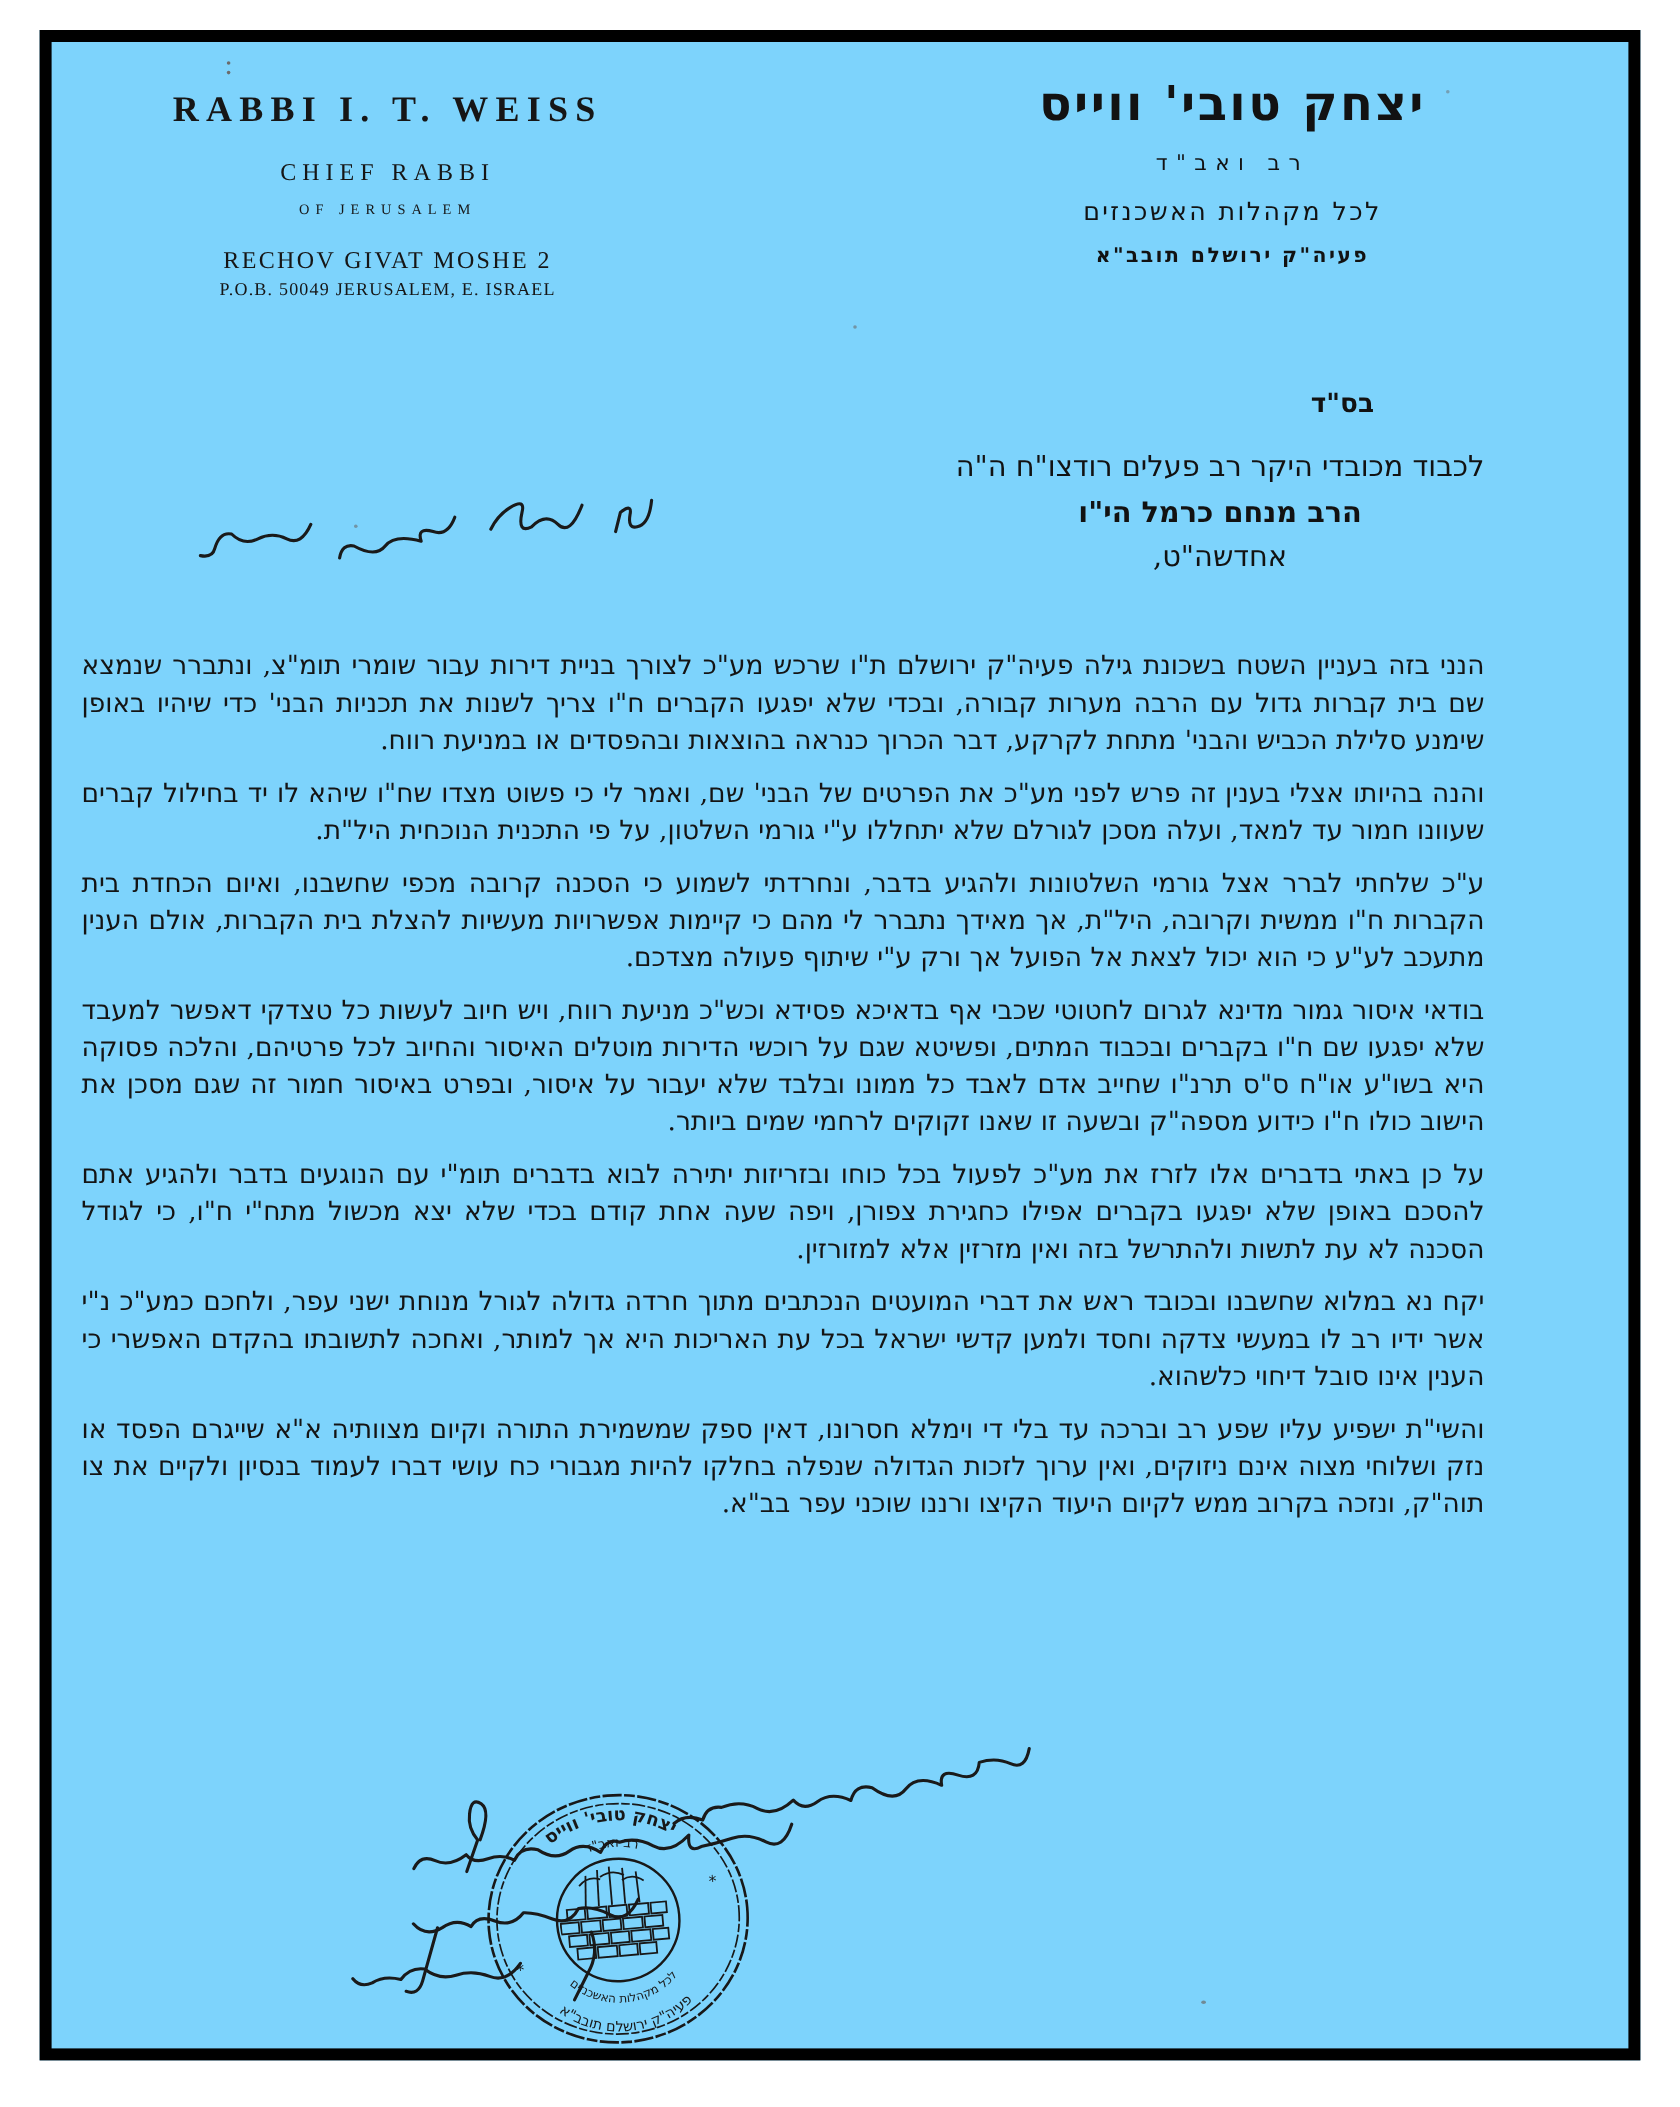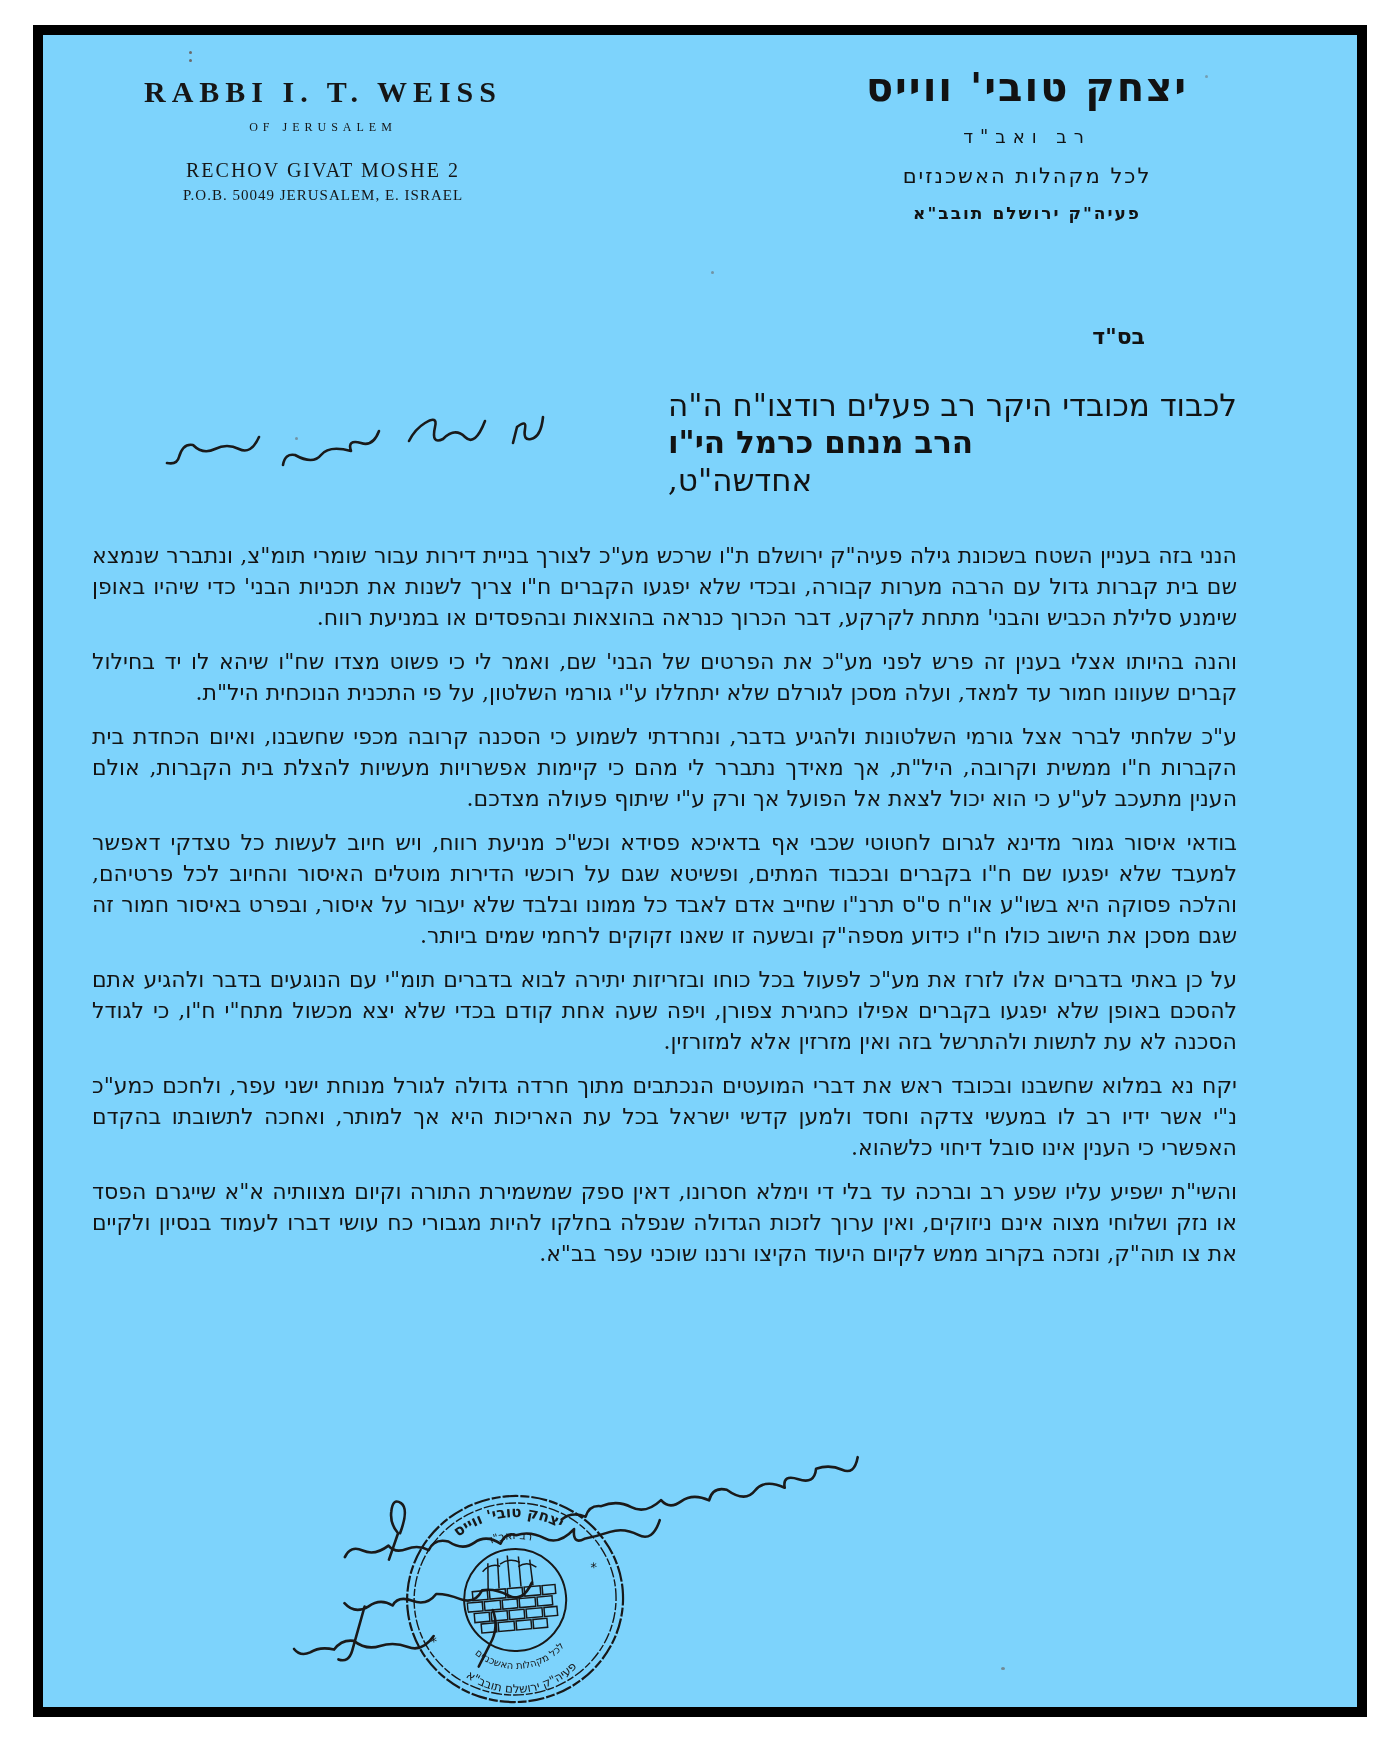--- a/index.html
+++ b/index.html
@@ -32,30 +32,30 @@
   .lh-he .he-title{margin-top:16px;font-size:18px;letter-spacing:7px;}
   .lh-he .he-comm{margin-top:17px;font-size:21px;letter-spacing:2px;}
   .lh-he .he-city{margin-top:15px;font-size:17px;font-weight:bold;letter-spacing:2px;}
 
   .bsd{
     position:absolute;right:212px;top:288px;font-size:22px;font-weight:bold;direction:rtl;
   }
 
   
   .recipient{
-    position:absolute;right:120px;top:352px;direction:rtl;text-align:left;
-    font-size:31px;line-height:37px;
+    position:absolute;right:120px;top:336px;direction:rtl;text-align:center;
+    font-size:24px;line-height:37px;
   }
   .recipient .r2{font-weight:bold;}
   .recipient .r3{margin-top:1px;}
 
   
   .letter-body{
     position:absolute;right:120px;left:25px;top:505px;
-    direction:rtl;text-align:justify;font-size:22px;line-height:31px;color:#141414;margin-left:24px;
+    direction:rtl;text-align:justify;font-size:22px;line-height:31px;color:#141414;
   }
   .letter-body p.para{margin:0 0 13px 0;}
   .letter-body b{font-weight:normal;}
 
   
   .hw path{fill:none;stroke:#1a1a1a;stroke-width:2.6;stroke-linecap:round;stroke-linejoin:round;}
   .hw-note{position:absolute;left:48px;top:340px;}
   .hw-signature{position:absolute;left:58px;top:1398px;transform:rotate(-2deg);}
 
   
@@ -68,20 +68,21 @@
   .speck{position:absolute;background:#6b6b6b;border-radius:50%;}
 </style>
 </head>
 <body>
 
 <div class="frame">
   <div class="inner">
 
     <div class="lh-en">
       <div class="en-name">RABBI I. T. WEISS</div>
+      <div class="en-t1">CHIEF RABBI</div>
       <div class="en-t2">OF JERUSALEM</div>
       <div class="en-a1">RECHOV GIVAT MOSHE 2</div>
       <div class="en-a2">P.O.B. 50049 JERUSALEM, E. ISRAEL</div>
     </div>
 
     <div class="lh-he">
       <div class="he-name">יצחק טובי' ווייס</div>
       <div class="he-title">רב ואב"ד</div>
       <div class="he-comm">לכל מקהלות האשכנזים</div>
       <div class="he-city">פעיה"ק ירושלם תובב"א</div>

